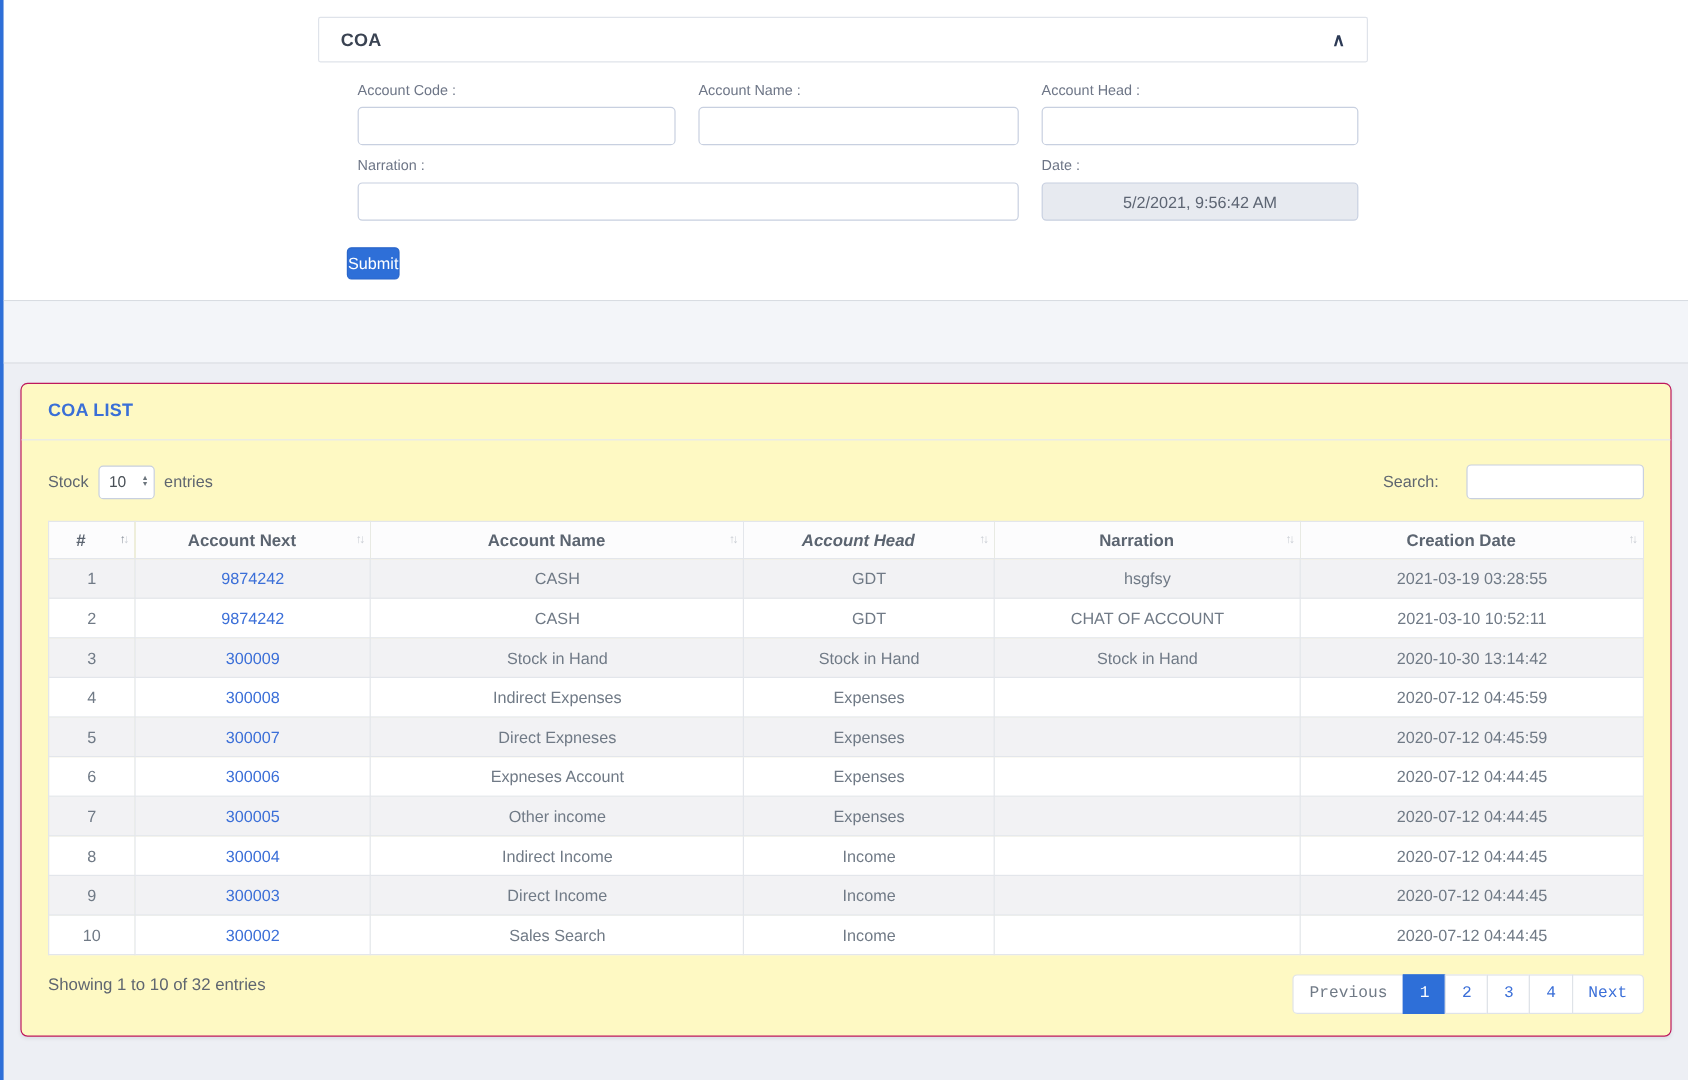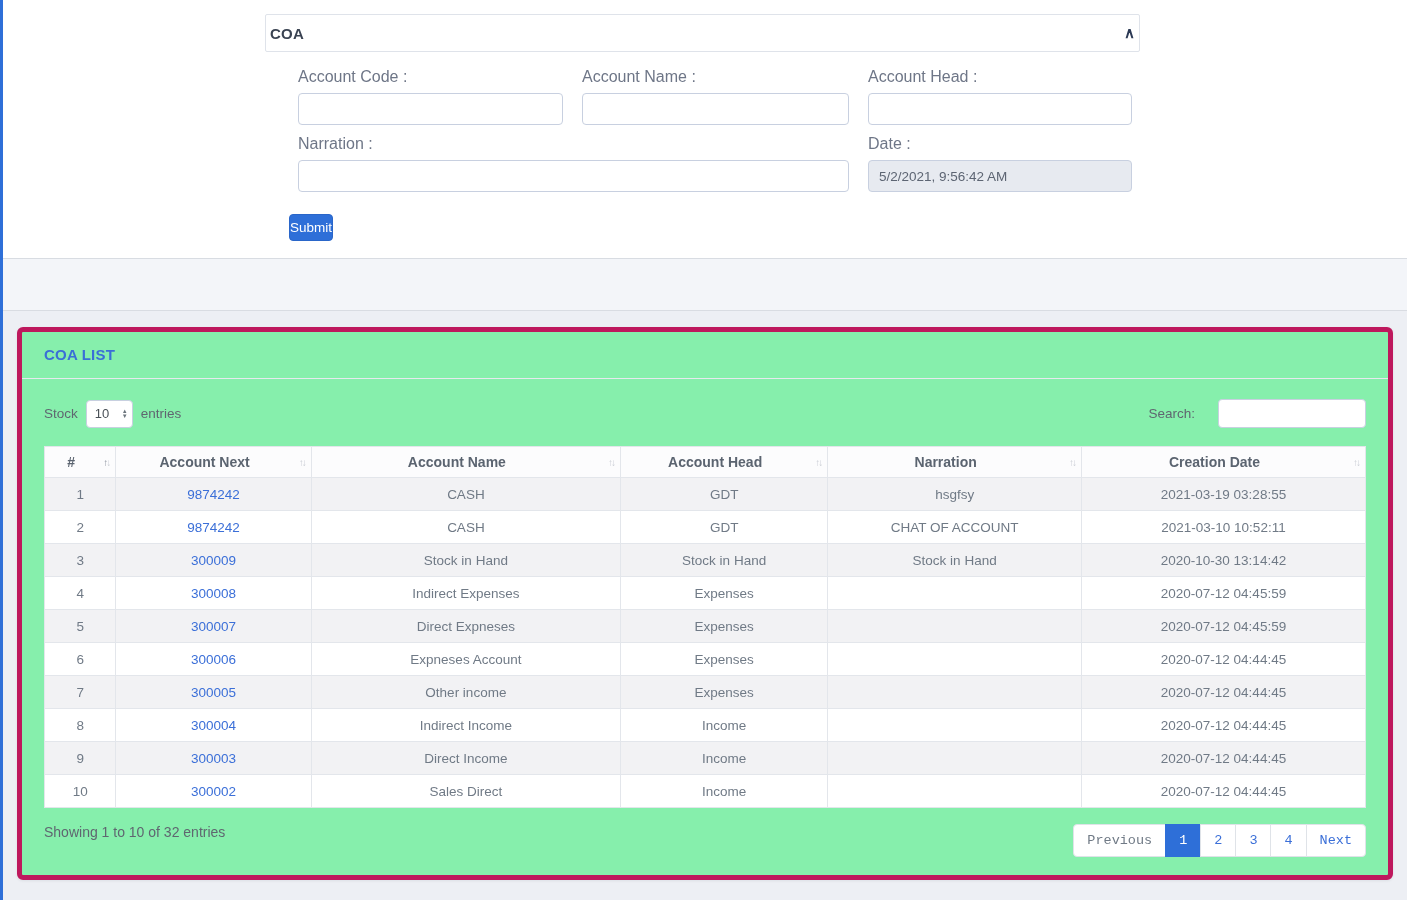--- a/index.html
+++ b/index.html
@@ -21,52 +21,53 @@
   .coa-panel-header {
     margin-left: 262px;
     width: 875px;
     height: 38px;
     border: 1px solid #dfe3ea;
     border-radius: 2px;
     background: #fff;
     display: flex;
     align-items: center;
     justify-content: space-between;
-    padding: 0 4px;
+    padding: 0 18px;
     cursor: pointer;
   }
   .coa-panel-title { font-size: 15px; font-weight: 700; color: #3a4352; letter-spacing: .2px; }
   .coa-collapse { font-size: 15px; color: #2c3a55; font-weight: 700; }
 
   .coa-form {
     margin-left: 295px;
     width: 837px;
     margin-top: 16px;
     display: grid;
     grid-template-columns: 265px 267px 264px;
     column-gap: 19px;
     row-gap: 10px;
   }
   .field label {
     display: block;
-    font-size: 16px;
+    font-size: 12px;
     color: #6e7687;
     margin-bottom: 7px;
   }
   .field input {
     width: 100%;
     height: 32px;
     border: 1px solid #c8d0e0;
     border-radius: 4px;
     padding: 0 10px;
     font-size: 13.5px;
     color: #495057;
     font-family: "Liberation Sans", sans-serif;
     outline: none;
     background: #fff;
+    text-align: center;
   }
   .field.span2 { grid-column: 1 / span 2; }
   .field input[readonly] { background: #e7eaf0; color: #5d6573; }
 
   .submit-btn {
     margin: 22px 0 0 286px;
     background: #2e6fd8;
     color: #ffffff;
     border: 1px solid #2a66c9;
     border-radius: 4px;
@@ -79,22 +80,22 @@
   
   .gap-strip {
     height: 52px;
     background: #f3f5f9;
     border-bottom: 1px solid #d9dce2;
   }
 
   
   .list-wrap { padding: 16px 14px; }
   .card {
-    background: #86efac;
-    border: 5px solid #be185d;
+    background: #fef9c3;
+    border: 1px solid #be185d;
     border-radius: 6px;
     box-shadow: 0 1px 3px rgba(40,50,70,.08);
   }
   .card-header {
     padding: 14px 22px;
     border-bottom: 1px solid #e6e9ef;
   }
   .card-title { color: #3a6fd7; font-size: 15px; font-weight: 700; letter-spacing: .2px; }
   .card-body { padding: 20px 22px 18px; }
 
@@ -155,21 +156,21 @@
     font-size: 14px;
     position: relative;
     padding-right: 24px;
     height: 31px;
     cursor: pointer;
     white-space: nowrap;
   }
   .coa-table thead th:nth-child(1) { width: 5.4%;  }
   .coa-table thead th:nth-child(2) { width: 14.8%; }
   .coa-table thead th:nth-child(3) { width: 23.4%; }
-  .coa-table thead th:nth-child(4) { width: 15.7%; }
+  .coa-table thead th:nth-child(4) { width: 15.7%; font-style: italic; }
   .coa-table thead th:nth-child(5) { width: 19.2%; }
   .coa-table thead th:nth-child(6) { width: 21.5%; }
   .sort-icons {
     position: absolute; right: 6px; top: 50%; transform: translateY(-50%);
     font-size: 10px; letter-spacing: -2px; color: #c9cdd4;
   }
   .sort-icons .active { color: #8a919c; }
   .coa-table tbody td { color: #707a86; height: 33px; }
   .coa-table tbody tr.odd td { background: #f2f2f4; }
   .coa-table tbody tr.even td { background: #ffffff; }
@@ -342,21 +343,21 @@
               <td>9</td>
               <td><a class="code-link">300003</a></td>
               <td>Direct Income</td>
               <td>Income</td>
               <td></td>
               <td>2020-07-12 04:44:45</td>
             </tr>
             <tr class="even">
               <td>10</td>
               <td><a class="code-link">300002</a></td>
-              <td>Sales Direct</td>
+              <td>Sales Search</td>
               <td>Income</td>
               <td></td>
               <td>2020-07-12 04:44:45</td>
             </tr>
           </tbody>
       </table>
 
       <div class="table-footer">
         <div class="summary">Showing 1 to 10 of 32 entries</div>
         <ul class="pagination">

